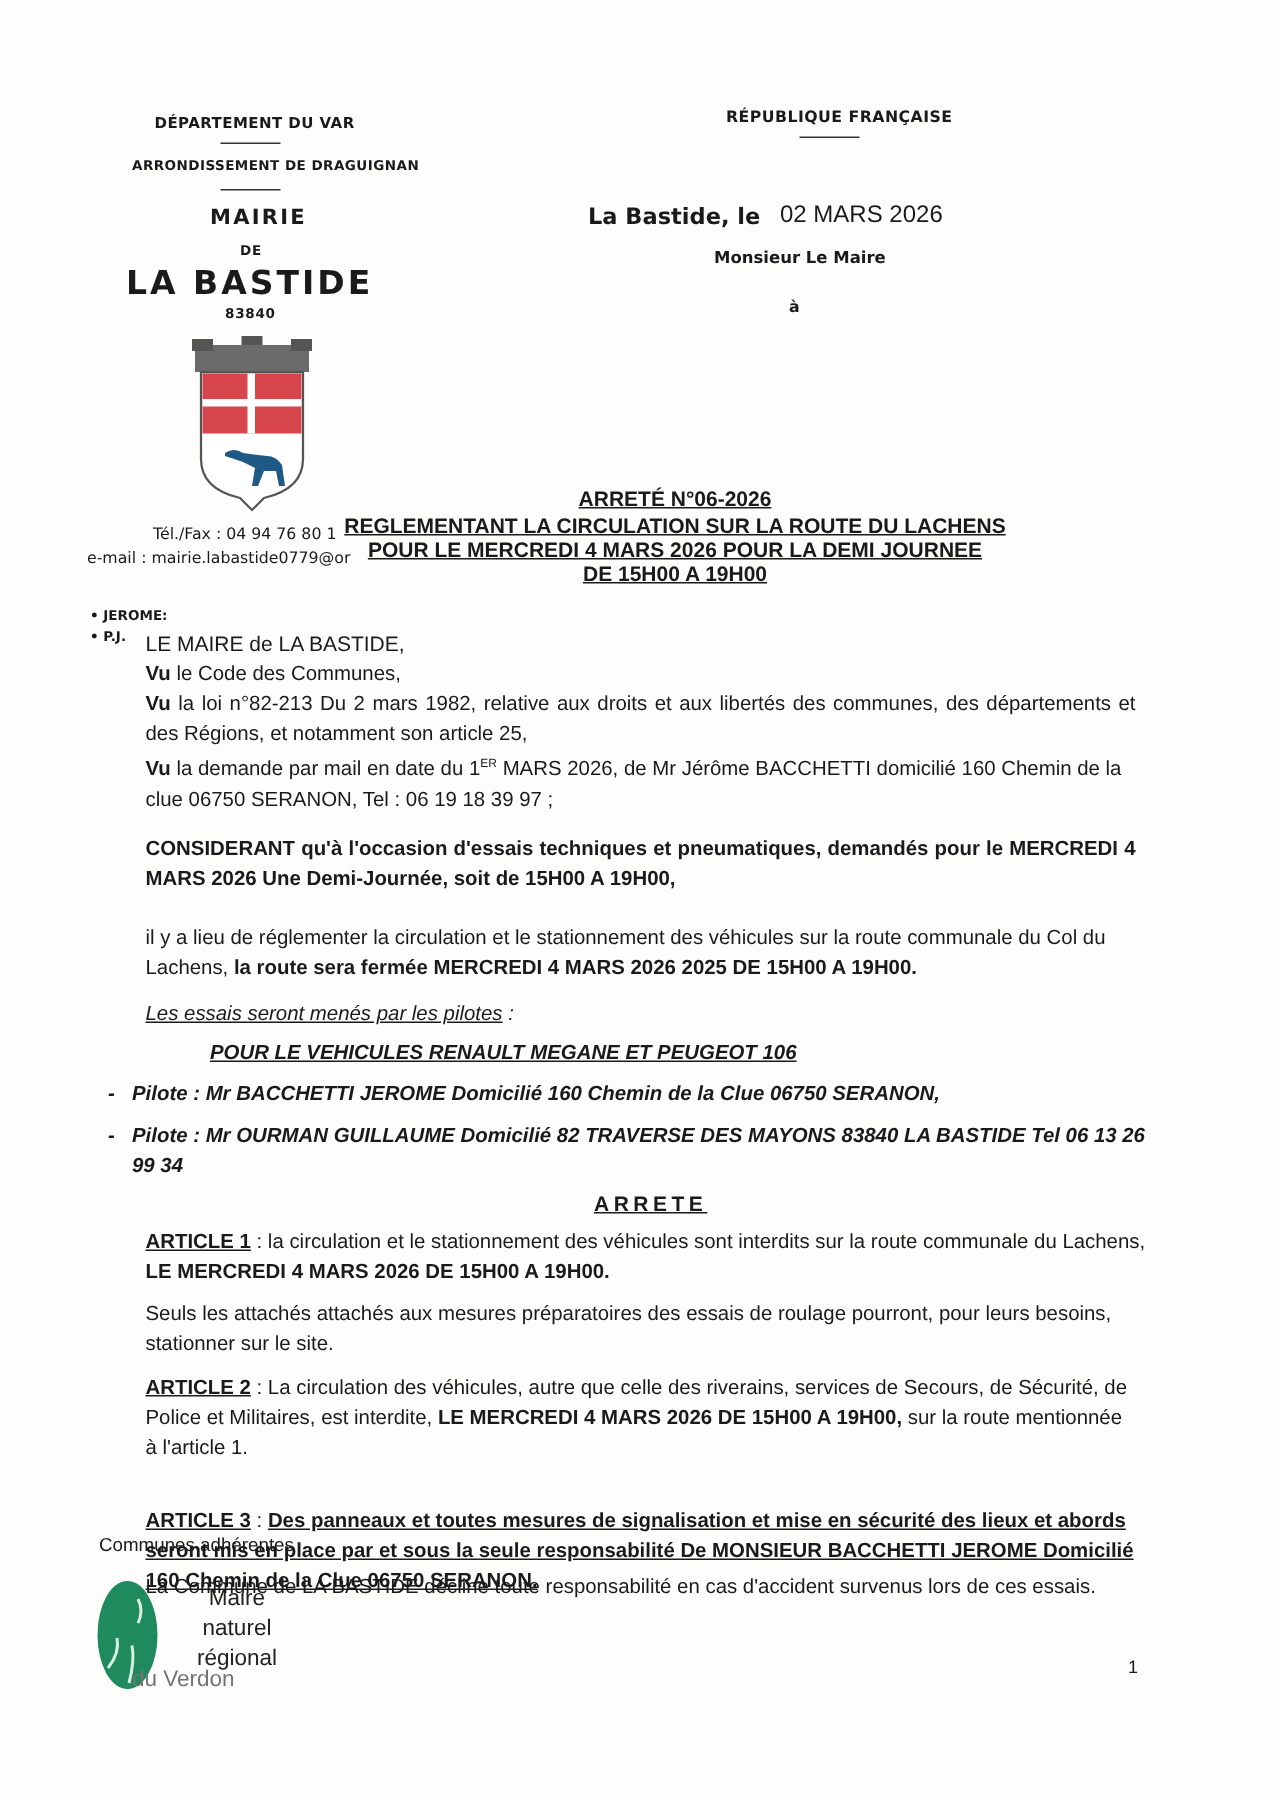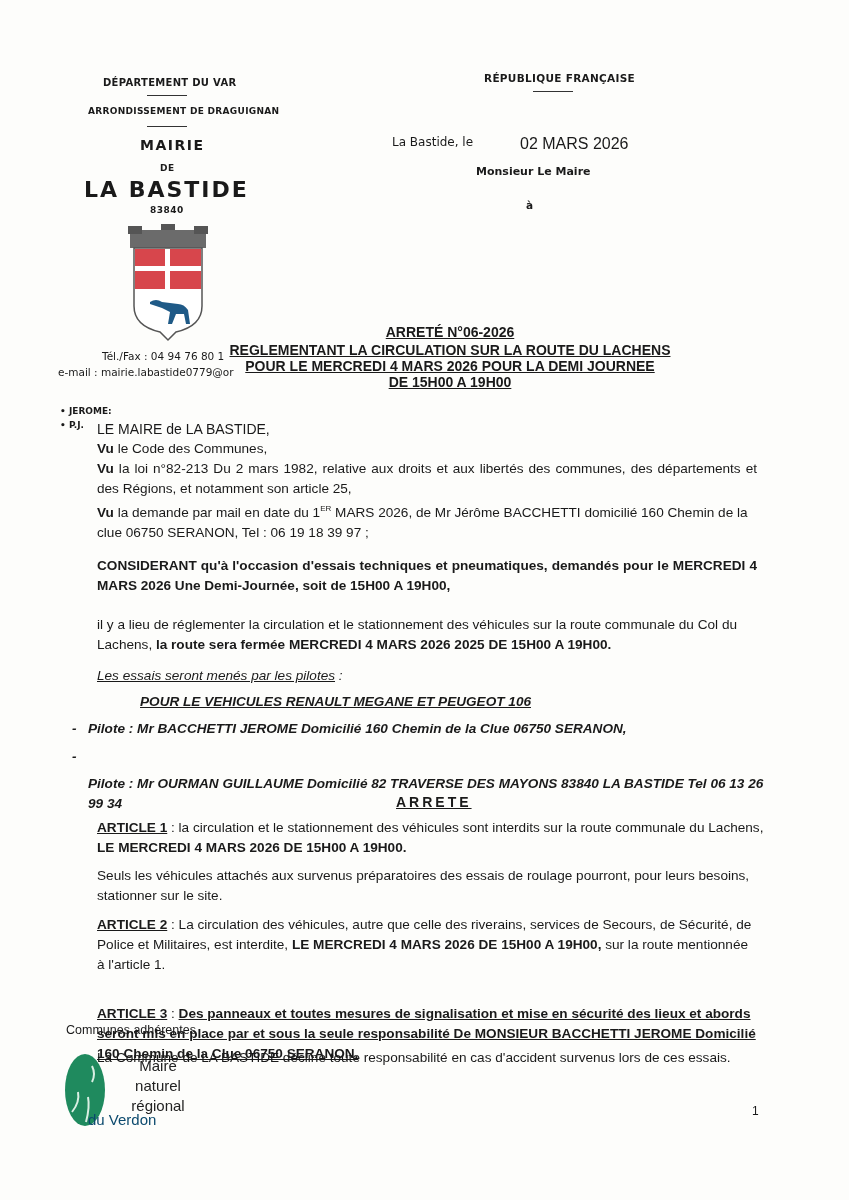--- a/index.html
+++ b/index.html
@@ -45,21 +45,21 @@
   </svg>
 </div>
 
 <div class="abs contact" style="left:102px;top:350px;">Tél./Fax : 04 94 76 80 1</div>
 <div class="abs contact" style="left:58px;top:366px;text-align:center;">e-mail : mairie.labastide0779@or</div>
 <div class="abs obj" style="left:60px;top:406px;">• JEROME:</div>
 <div class="abs obj" style="left:60px;top:420px;">• P.J.</div>
 
 <div class="abs hdr-small" style="left:484px;top:72px;font-size:10.5px;">RÉPUBLIQUE FRANÇAISE</div>
 <div class="abs rule" style="left:533px;top:91px;"></div>
-<div class="abs contact" style="left:392px;top:135px;font-weight:normal;font-size:12px;">La Bastide, le</div>
+<div class="abs contact" style="left:392px;top:135px;font-weight:bold;font-size:15px;">La Bastide, le</div>
 <div class="abs" style="left:520px;top:135px;font-size:16px;font-family:'Liberation Sans',sans-serif;">02 MARS 2026</div>
 <div class="abs contact" style="left:476px;top:165px;font-weight:bold;font-size:11px;">Monsieur Le Maire</div>
 <div class="abs contact" style="left:526px;top:199px;font-weight:bold;">à</div>
 
 <div class="abs" style="left:220px;top:324px;width:460px;">
   <div class="title">ARRETÉ N°06-2026</div>
   <div class="title" style="margin-top:2px;">REGLEMENTANT LA CIRCULATION SUR LA ROUTE DU LACHENS</div>
   <div class="title" style="margin-top:0px;">POUR LE MERCREDI 4 MARS 2026 POUR LA DEMI JOURNEE</div>
   <div class="title" style="margin-top:0px;">DE 15H00 A 19H00</div>
 </div>
@@ -74,40 +74,40 @@
 <div class="abs body b justify" style="left:97px;top:556px;width:660px;">CONSIDERANT qu'à l'occasion d'essais techniques et pneumatiques, demandés pour le MERCREDI 4 MARS 2026 Une Demi-Journée, soit de 15H00 A 19H00,</div>
 
 <div class="abs body" style="left:97px;top:615px;width:660px;"><span>il y a lieu de réglementer la circulation et le stationnement des véhicules sur la route communale du Col du Lachens, </span><span class="b">la route sera fermée MERCREDI 4 MARS 2026 2025 DE 15H00 A 19H00.</span></div>
 
 <div class="abs body it" style="left:97px;top:666px;"><span class="u">Les essais seront menés par les pilotes</span><span> :</span></div>
 <div class="abs body it b u" style="left:97px;top:692px;margin-left:43px;">POUR LE VEHICULES RENAULT MEGANE ET PEUGEOT 106</div>
 
 <div class="abs body it b" style="left:72px;top:719px;">-</div>
 <div class="abs body it b" style="left:88px;top:719px;width:680px;">Pilote : Mr BACCHETTI JEROME Domicilié 160 Chemin de la Clue 06750 SERANON,</div>
 <div class="abs body it b" style="left:72px;top:747px;">-</div>
-<div class="abs body it b" style="left:88px;top:747px;width:680px;margin-top:27px;">Pilote : Mr OURMAN GUILLAUME Domicilié  82 TRAVERSE DES MAYONS 83840 LA BASTIDE Tel 06 13 26 99 34</div>
+<div class="abs body it b" style="left:88px;top:747px;width:680px;">Pilote : Mr OURMAN GUILLAUME Domicilié  82 TRAVERSE DES MAYONS 83840 LA BASTIDE Tel 06 13 26 99 34</div>
 
 <div class="abs body b u" style="left:396px;top:792px;letter-spacing:3px;font-size:14px;">ARRETE</div>
 
 <div class="abs body" style="left:97px;top:818px;width:670px;"><span class="b u">ARTICLE 1</span><span> : la circulation et le stationnement des véhicules sont interdits sur la route communale du Lachens, </span><span class="b">LE MERCREDI 4 MARS 2026 DE 15H00 A 19H00.</span></div>
-<div class="abs body" style="left:97px;top:866px;width:660px;">Seuls les véhicules attachés aux survenus préparatoires des essais de roulage pourront, pour leurs besoins, stationner sur le site.</div>
+<div class="abs body" style="left:97px;top:866px;width:660px;">Seuls les attachés attachés aux mesures préparatoires des essais de roulage pourront, pour leurs besoins, stationner sur le site.</div>
 
 <div class="abs body" style="left:97px;top:915px;width:660px;"><span class="b u">ARTICLE 2</span><span> : La circulation des véhicules, autre que celle des riverains, services de Secours, de Sécurité, de Police et Militaires, est interdite, </span><span class="b">LE MERCREDI 4 MARS 2026 DE 15H00 A 19H00,</span><span> sur la route mentionnée à l'article 1.</span></div>
 
 <div class="abs body" style="left:97px;top:984px;width:660px;margin-top:20px;"><span class="b u">ARTICLE 3</span><span> : </span><span class="b u">Des panneaux et toutes mesures de signalisation et mise en sécurité des lieux et abords seront mis en place par et sous la seule responsabilité De MONSIEUR BACCHETTI JEROME Domicilié 160 Chemin de la Clue 06750 SERANON.</span></div>
 
 <div class="abs body" style="left:97px;top:1048px;width:660px;">La Commune de LA BASTIDE décline toute responsabilité en cas d'accident survenus lors de ces essais.</div>
 
 <div class="abs" style="left:66px;top:1023px;font-size:12.5px;">Communes adhérentes</div>
 <div class="abs" style="left:62px;top:1052px;width:46px;height:76px;">
   <svg width="46" height="76" viewBox="0 0 46 76">
     <ellipse cx="23" cy="38" rx="20" ry="36" fill="#1f8a5e"></ellipse>
     <path d="M10 60 Q18 50 16 40 M24 70 Q28 55 26 45 M30 30 Q34 22 30 14" stroke="#d9efe3" stroke-width="2" fill="none"></path>
   </svg>
 </div>
 <div class="abs" style="left:118px;top:1056px;font-size:15px;line-height:20px;text-align:center;width:80px;color:#222;">
   <div>Maire</div>
   <div>naturel</div>
   <div>régional</div>
 </div>
-<div class="abs" style="left:88px;top:1111px;font-size:15px;color:#0c4a6e;">du Verdon</div>
+<div class="abs" style="left:88px;top:1111px;font-size:15px;color:#737373;">du Verdon</div>
 
 <div class="abs" style="left:752px;top:1104px;font-size:12px;">1</div>
 
 </body></html>

